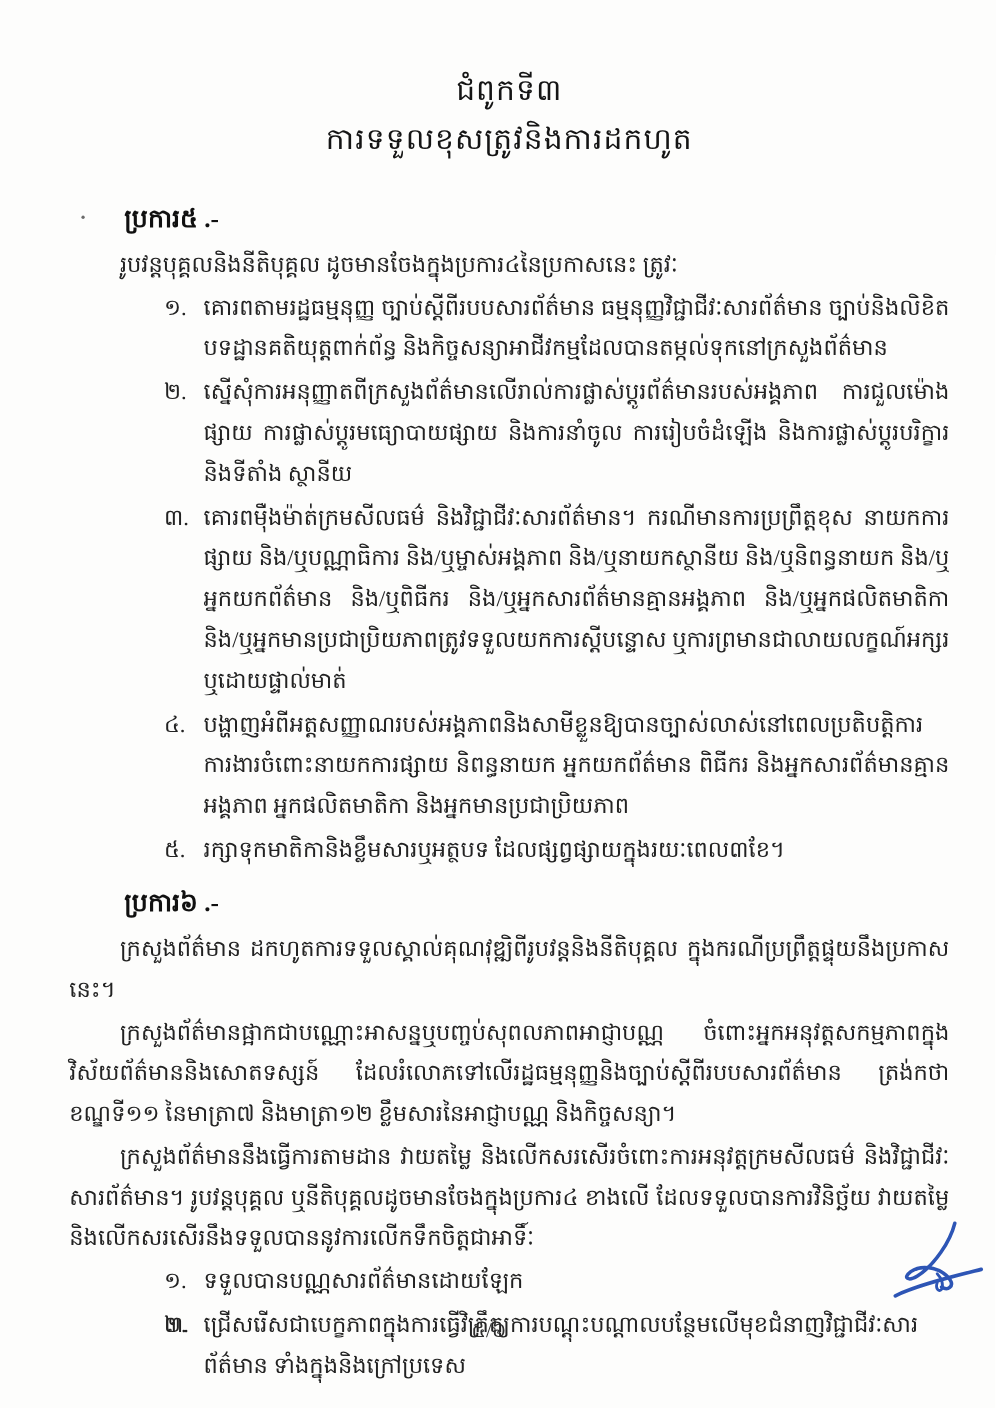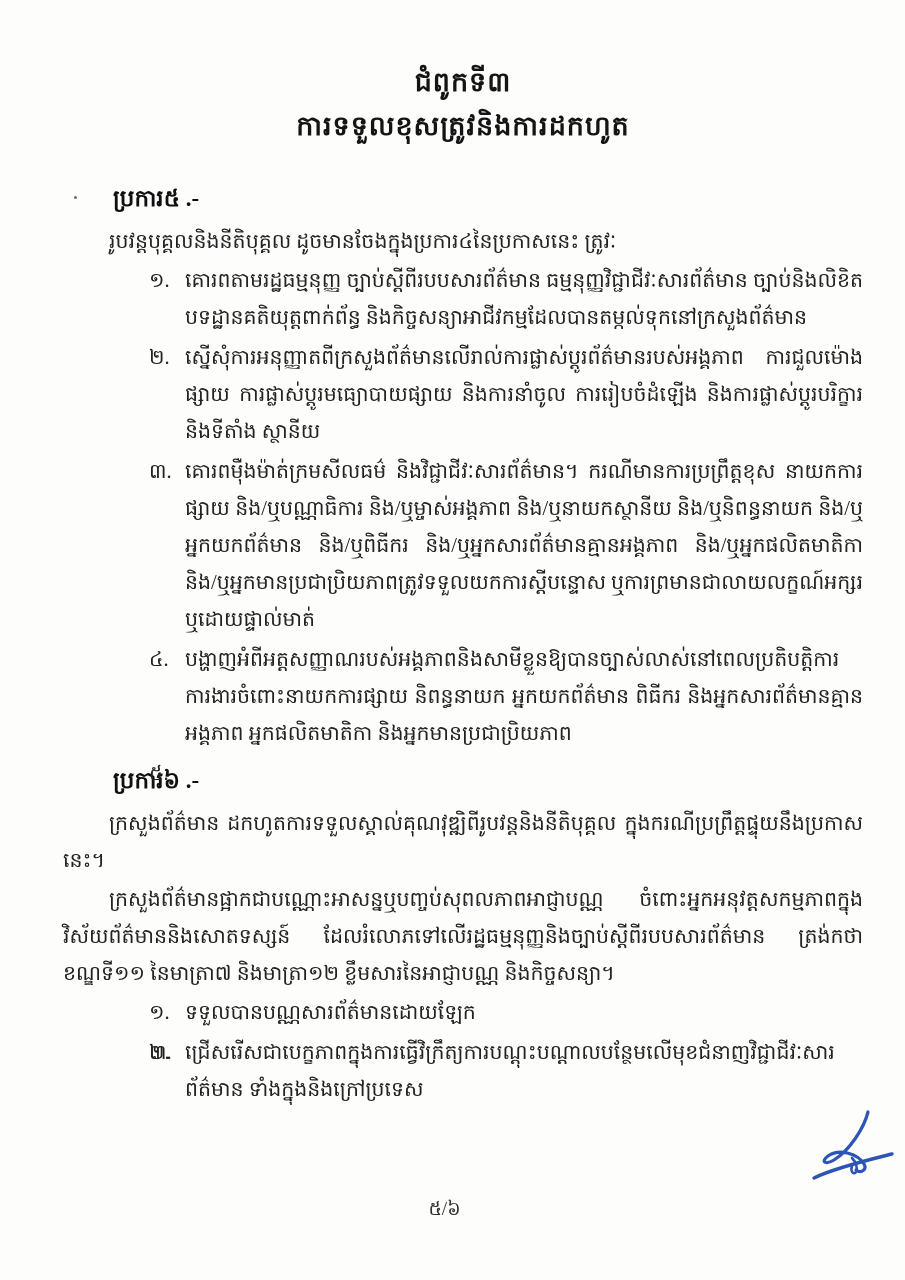--- a/index.html
+++ b/index.html
@@ -20,21 +20,21 @@
     box-sizing: border-box;
   }
   .content {
     position: absolute;
     left: 63px;
     top: 62px;
     width: 800px;
   }
   .chapter-title {
     text-align: center;
-    font-weight: bold;
+    font-weight: normal;
     color: #141414;
   }
   .chapter-title .line1 {
     font-size: 27px;
     line-height: 40px;
     letter-spacing: 1px;
   }
   .chapter-title .line2 {
     font-size: 27px;
     line-height: 48px;
@@ -126,27 +126,29 @@
       <div class="list-item">
         <span class="num">៣.</span>
         <span>គោរពម៉ឺងម៉ាត់ក្រមសីលធម៌ និងវិជ្ជាជីវៈសារព័ត៌មាន។ ករណីមានការប្រព្រឹត្តខុស នាយកការផ្សាយ និង/ឬបណ្ណាធិការ និង/ឬម្ចាស់អង្គភាព និង/ឬនាយកស្ថានីយ និង/ឬនិពន្ធនាយក និង/ឬអ្នកយកព័ត៌មាន និង/ឬពិធីករ និង/ឬអ្នកសារព័ត៌មានគ្មានអង្គភាព និង/ឬអ្នកផលិតមាតិកា និង/ឬអ្នកមានប្រជាប្រិយភាពត្រូវទទួលយកការស្ដីបន្ទោស ឬការព្រមានជាលាយលក្ខណ៍អក្សរ ឬដោយផ្ទាល់មាត់</span>
       </div>
       <div class="list-item">
         <span class="num">៤.</span>
         <span>បង្ហាញអំពីអត្តសញ្ញាណរបស់អង្គភាពនិងសាមីខ្លួនឱ្យបានច្បាស់លាស់នៅពេលប្រតិបត្តិការ ការងារចំពោះនាយកការផ្សាយ និពន្ធនាយក អ្នកយកព័ត៌មាន ពិធីករ និងអ្នកសារព័ត៌មានគ្មានអង្គភាព អ្នកផលិតមាតិកា និងអ្នកមានប្រជាប្រិយភាព</span>
       </div>
       <div class="list-item">
         <span class="num">៥.</span>
+        <span>រក្សាទុកមាតិកានិងខ្លឹមសារឬអត្ថបទ ដែលផ្សព្វផ្សាយក្នុងរយៈពេល៣ខែ។</span>
       </div>
     </div>
 
     <div class="section-heading">ប្រការ៦ .-</div>
     <p class="para">ក្រសួងព័ត៌មាន ដកហូតការទទួលស្គាល់គុណវុឌ្ឍិពីរូបវន្តនិងនីតិបុគ្គល ក្នុងករណីប្រព្រឹត្តផ្ទុយនឹងប្រកាសនេះ។</p>
     <p class="para">ក្រសួងព័ត៌មានផ្អាកជាបណ្ណោះអាសន្នឬបញ្ចប់សុពលភាពអាជ្ញាបណ្ណ ចំពោះអ្នកអនុវត្តសកម្មភាពក្នុងវិស័យព័ត៌មាននិងសោតទស្សន៍ ដែលរំលោភទៅលើរដ្ឋធម្មនុញ្ញនិងច្បាប់ស្ដីពីរបបសារព័ត៌មាន ត្រង់កថាខណ្ឌទី១១ នៃមាត្រា៧ និងមាត្រា១២ ខ្លឹមសារនៃអាជ្ញាបណ្ណ និងកិច្ចសន្យា។</p>
 
+    <p class="para">ក្រសួងព័ត៌មាននឹងធ្វើការតាមដាន វាយតម្លៃ និងលើកសរសើរចំពោះការអនុវត្តក្រមសីលធម៌ និងវិជ្ជាជីវៈសារព័ត៌មាន។ រូបវន្តបុគ្គល ឬនីតិបុគ្គលដូចមានចែងក្នុងប្រការ៤ ខាងលើ ដែលទទួលបានការវិនិច្ឆ័យ វាយតម្លៃ និងលើកសរសើរនឹងទទួលបាននូវការលើកទឹកចិត្តជាអាទិ៍ៈ</p>
     <div class="list">
       <div class="list-item">
         <span class="num">១.</span>
         <span>ទទួលបានបណ្ណសារព័ត៌មានដោយឡែក</span>
       </div>
       <div class="list-item">
         <span class="num">២.</span>
       </div>
       <div class="list-item">
         <span class="num">៣.</span>

